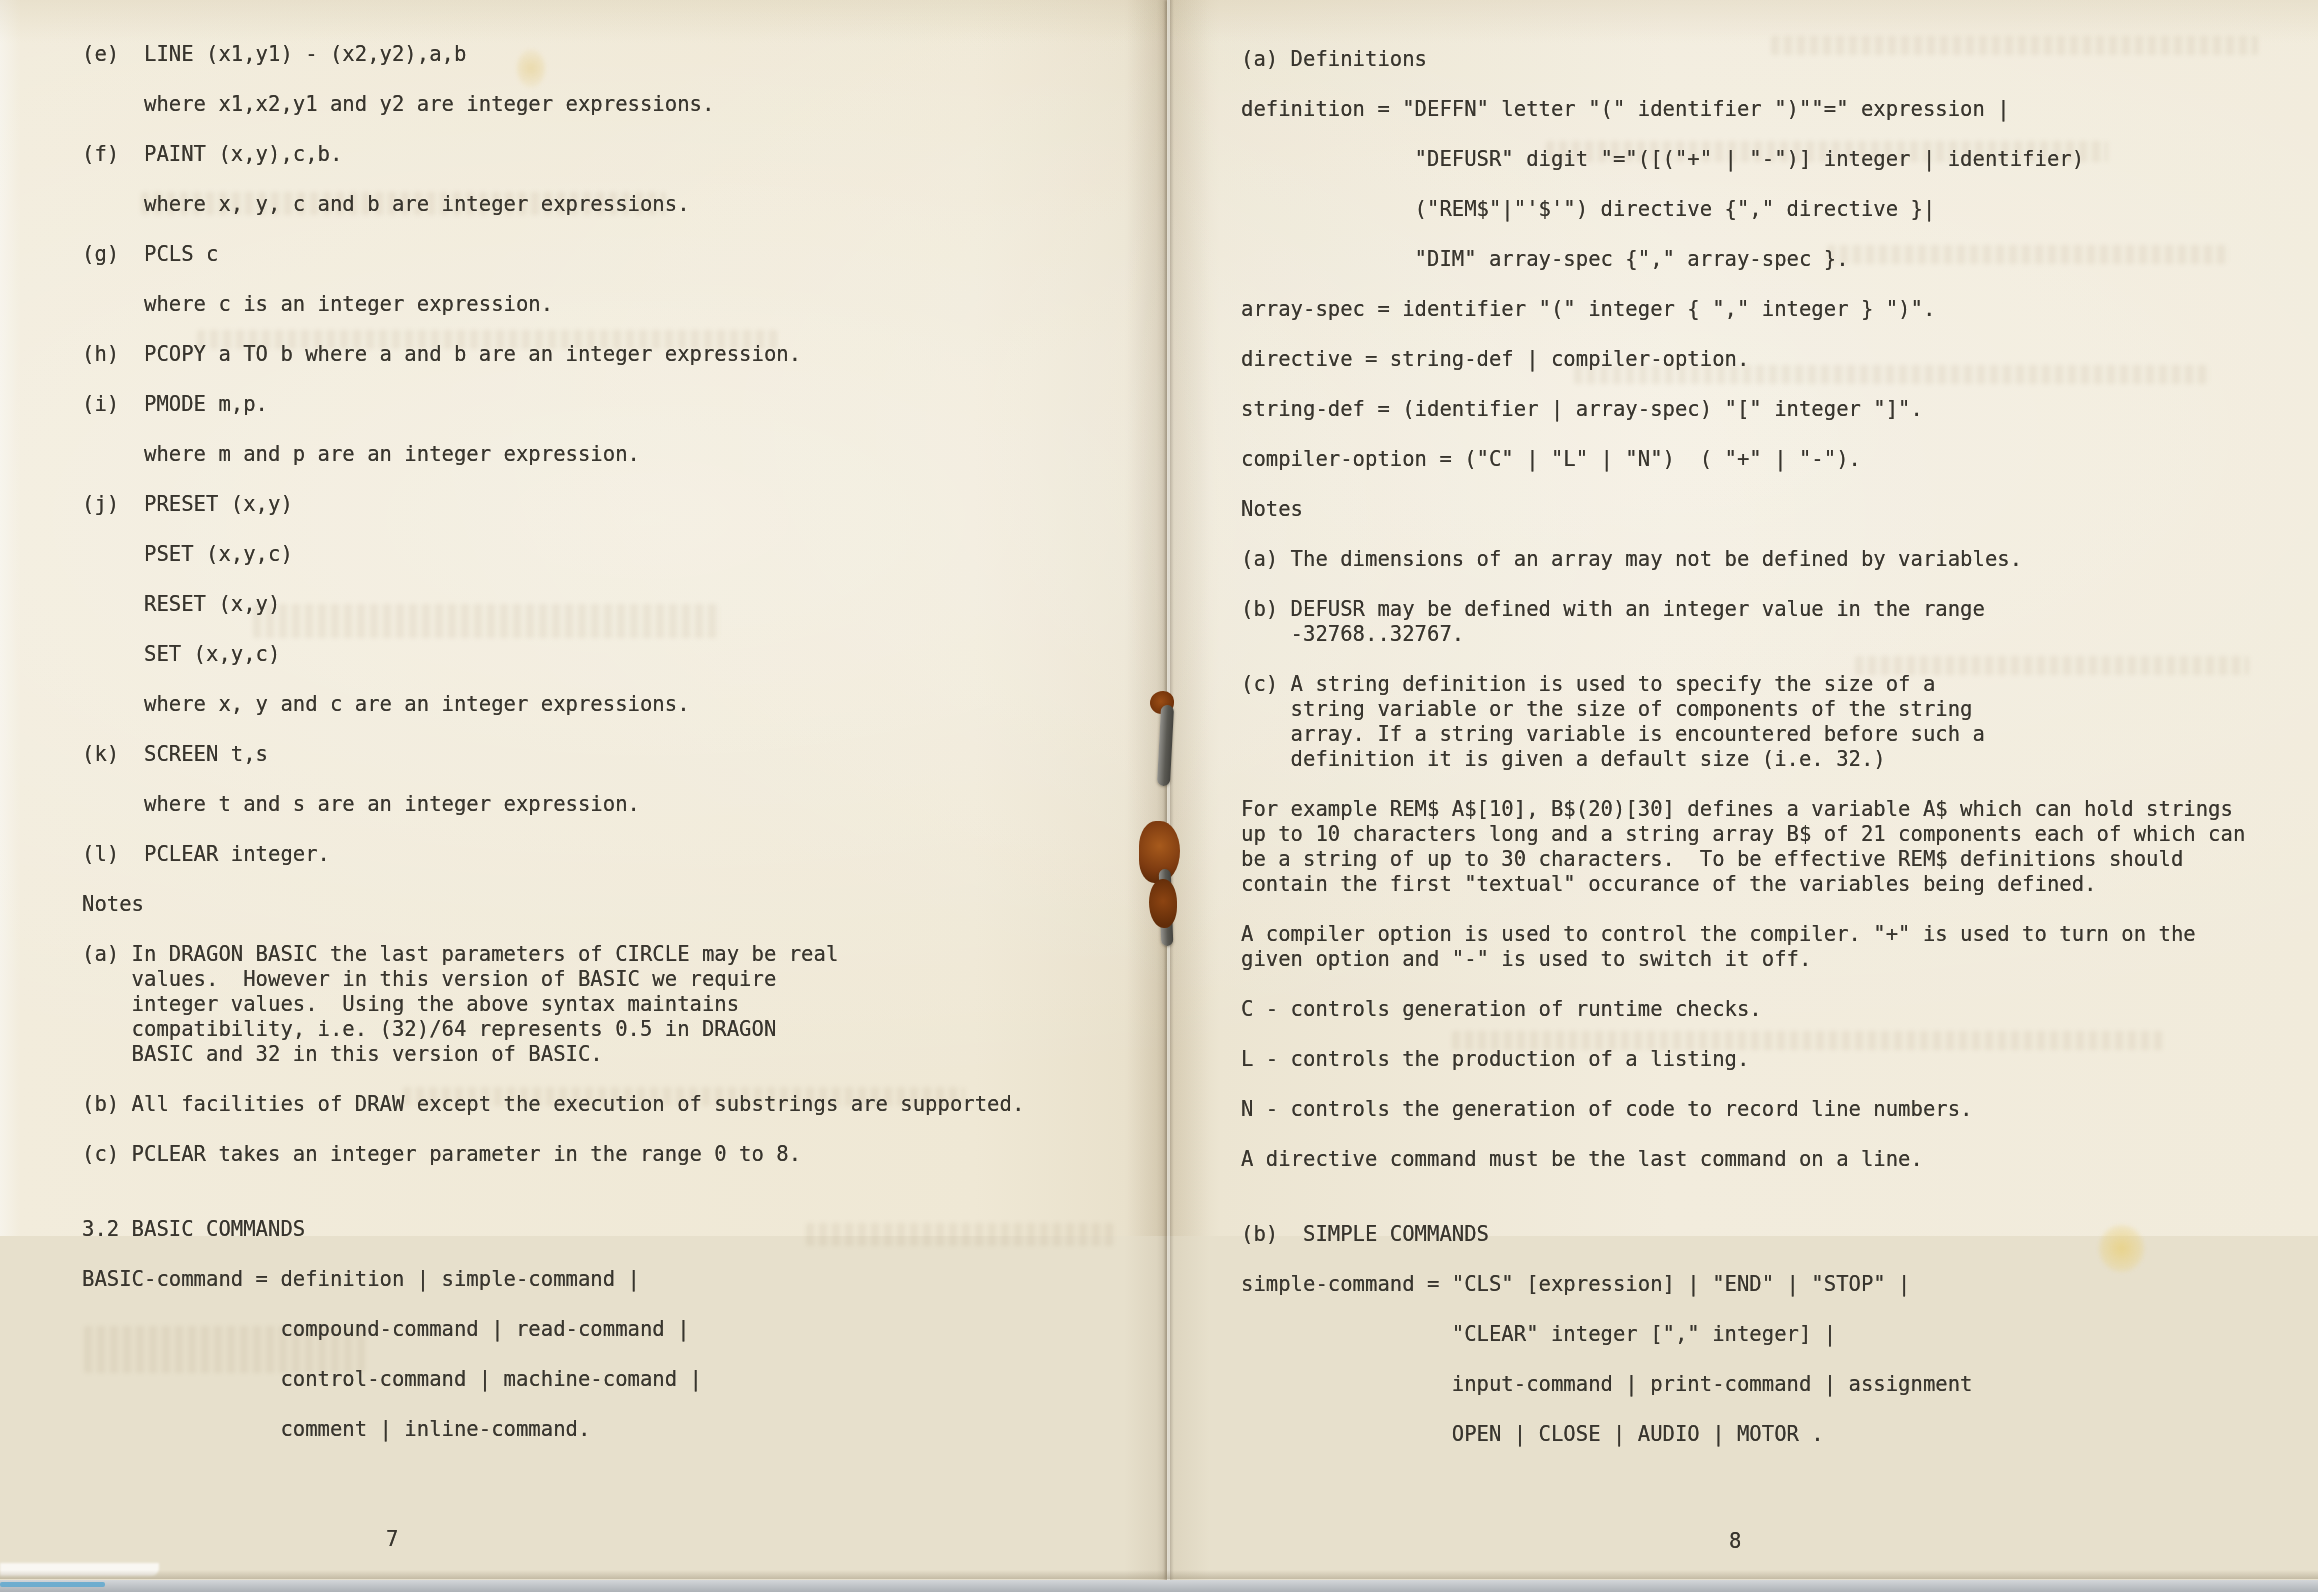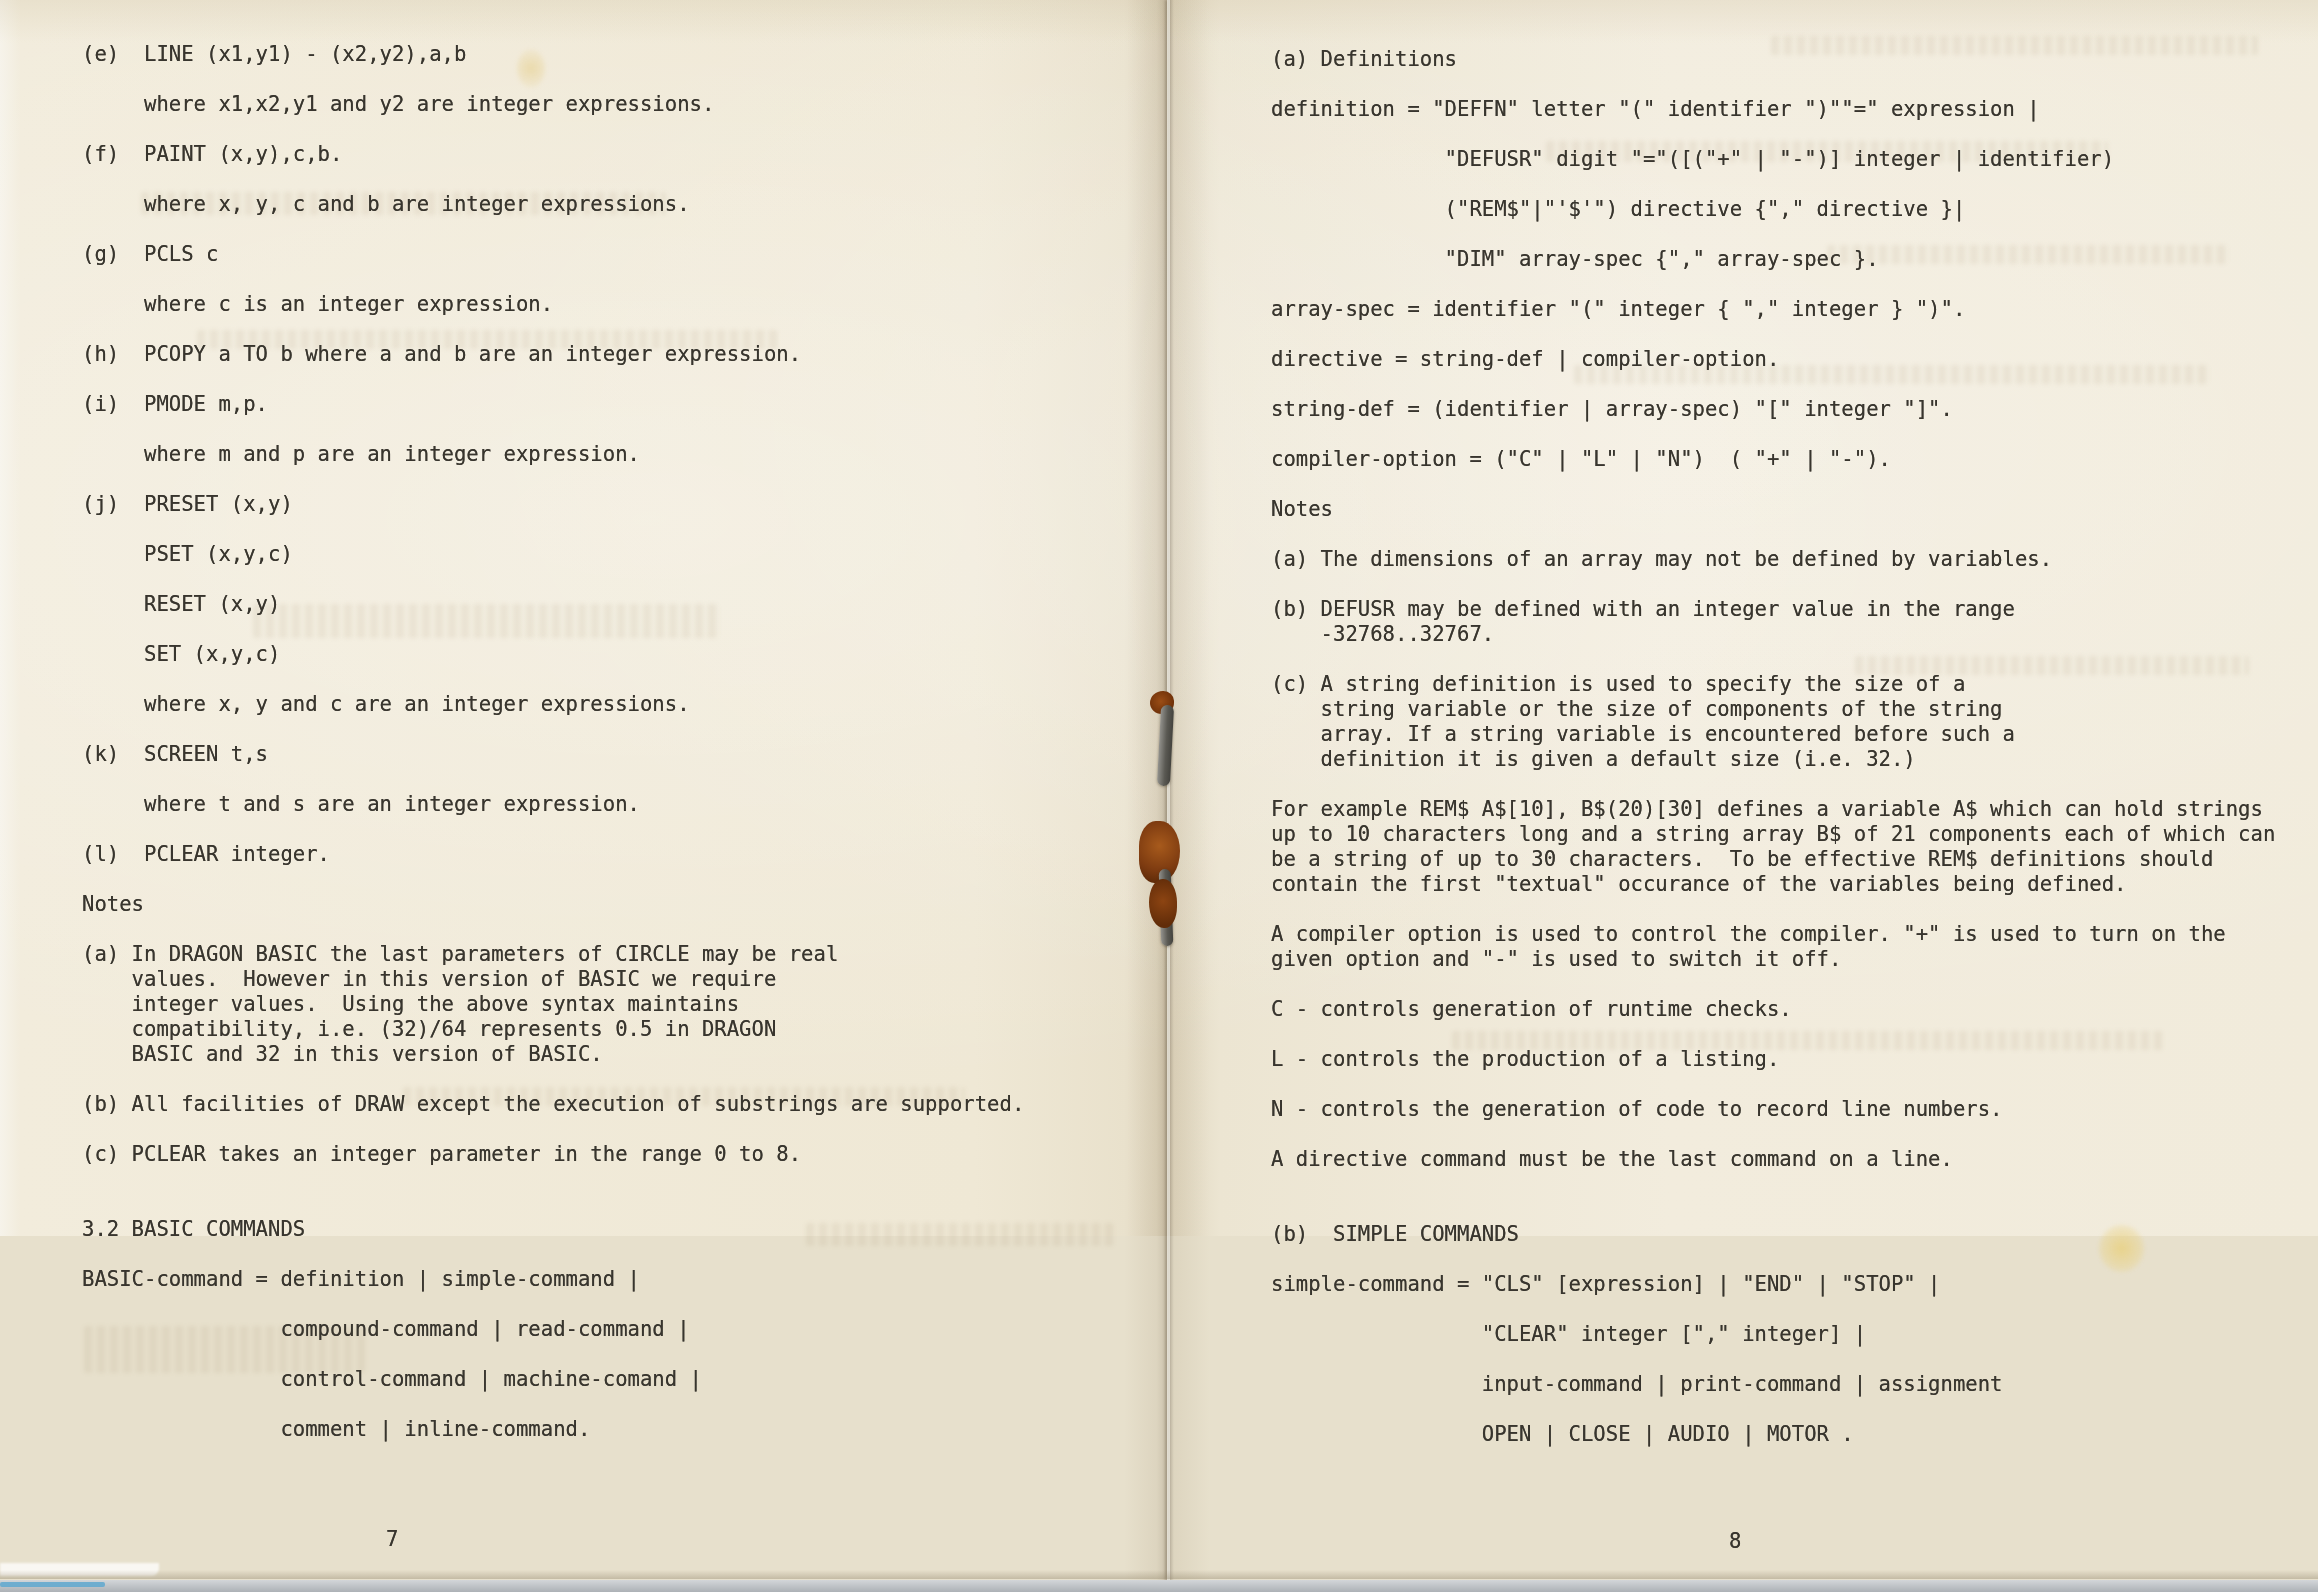--- a/index.html
+++ b/index.html
@@ -20,21 +20,21 @@
   .textcol{
     position:absolute;
     white-space:pre;
     font-size:20.6px;
     line-height:25px;
     letter-spacing:0px;
     color:#38352e;
     text-shadow:0 0 0.6px rgba(56,53,46,0.75);
   }
   #left-lines{left:82px;top:42px;}
-  #right-lines{left:1241px;top:47px;margin-left:30px;}
+  #right-lines{left:1241px;top:47px;}
   .line{height:25px;}
   .pagenum{
     position:absolute;font-size:20.6px;color:#38352e;
     text-shadow:0 0 0.6px rgba(56,53,46,0.75);
   }
   #pagenum-left{left:386px;top:1527px;}
   #pagenum-right{left:1729px;top:1529px;}
   
   .spine{
     position:absolute;left:1124px;top:0;width:86px;height:1580px;

